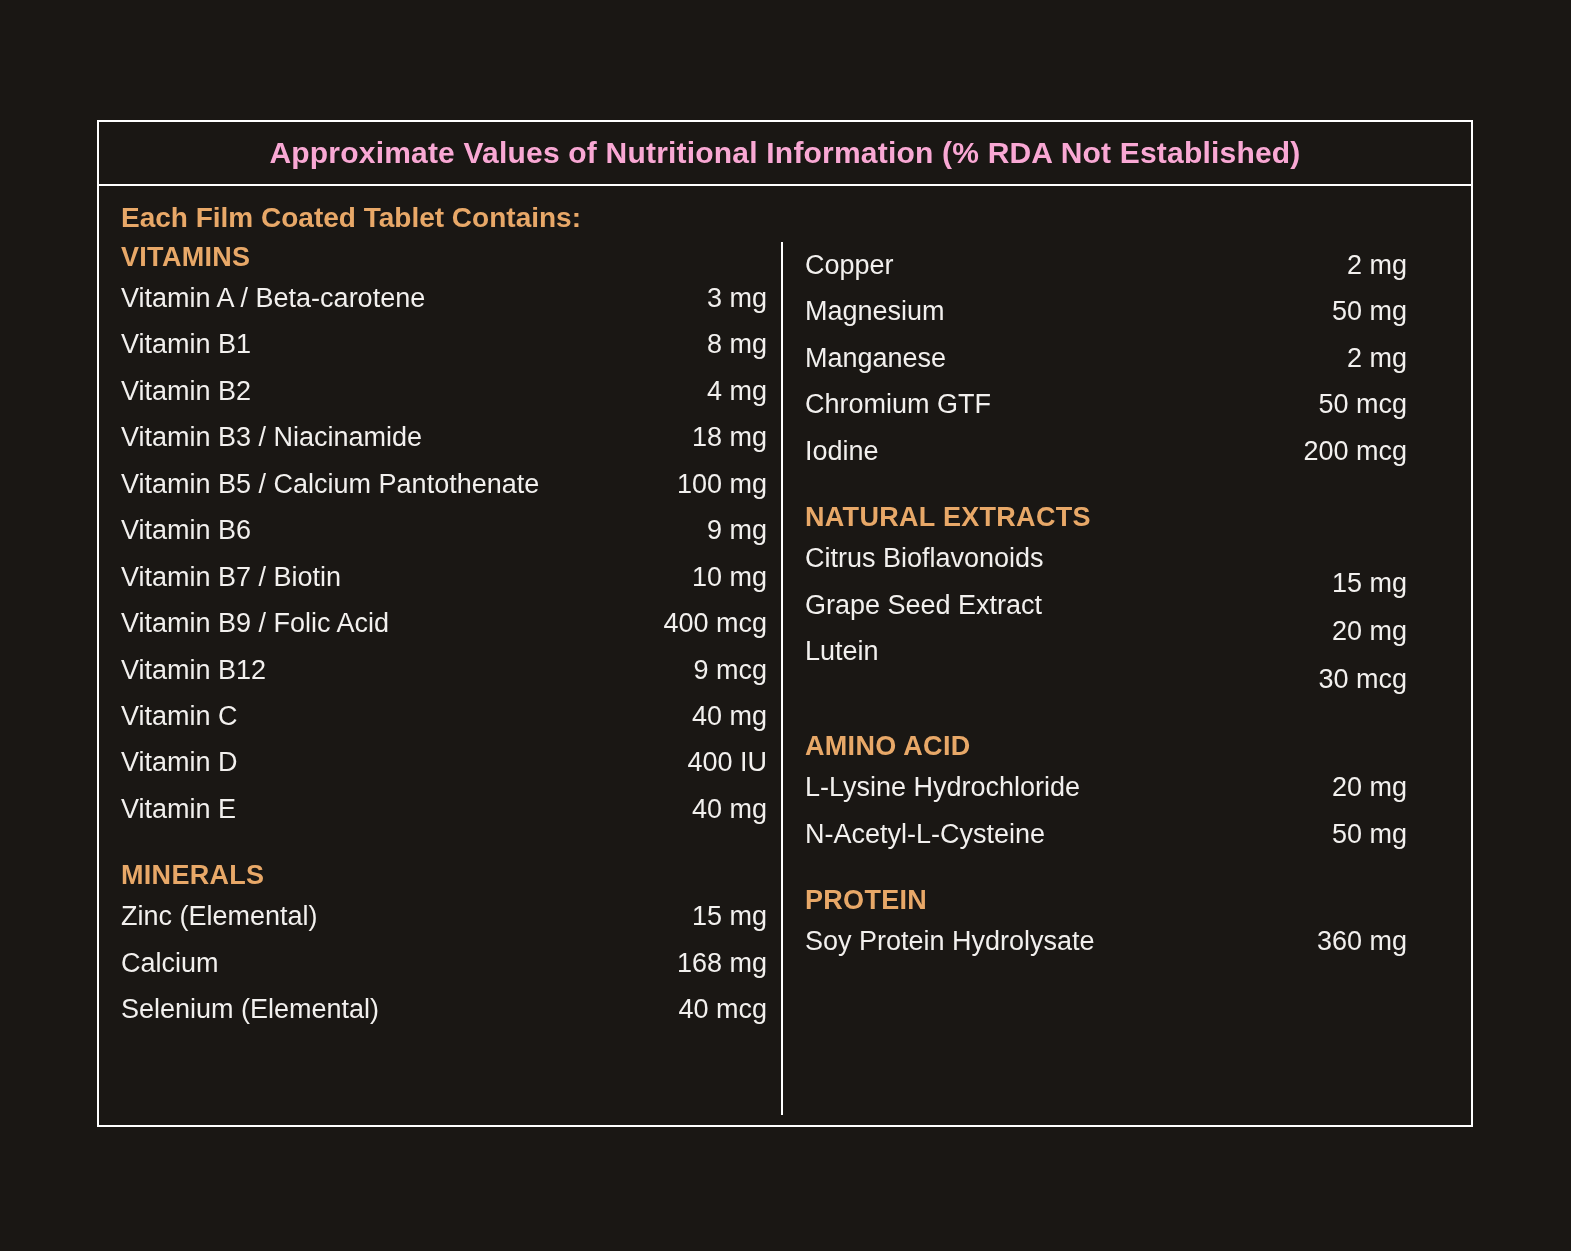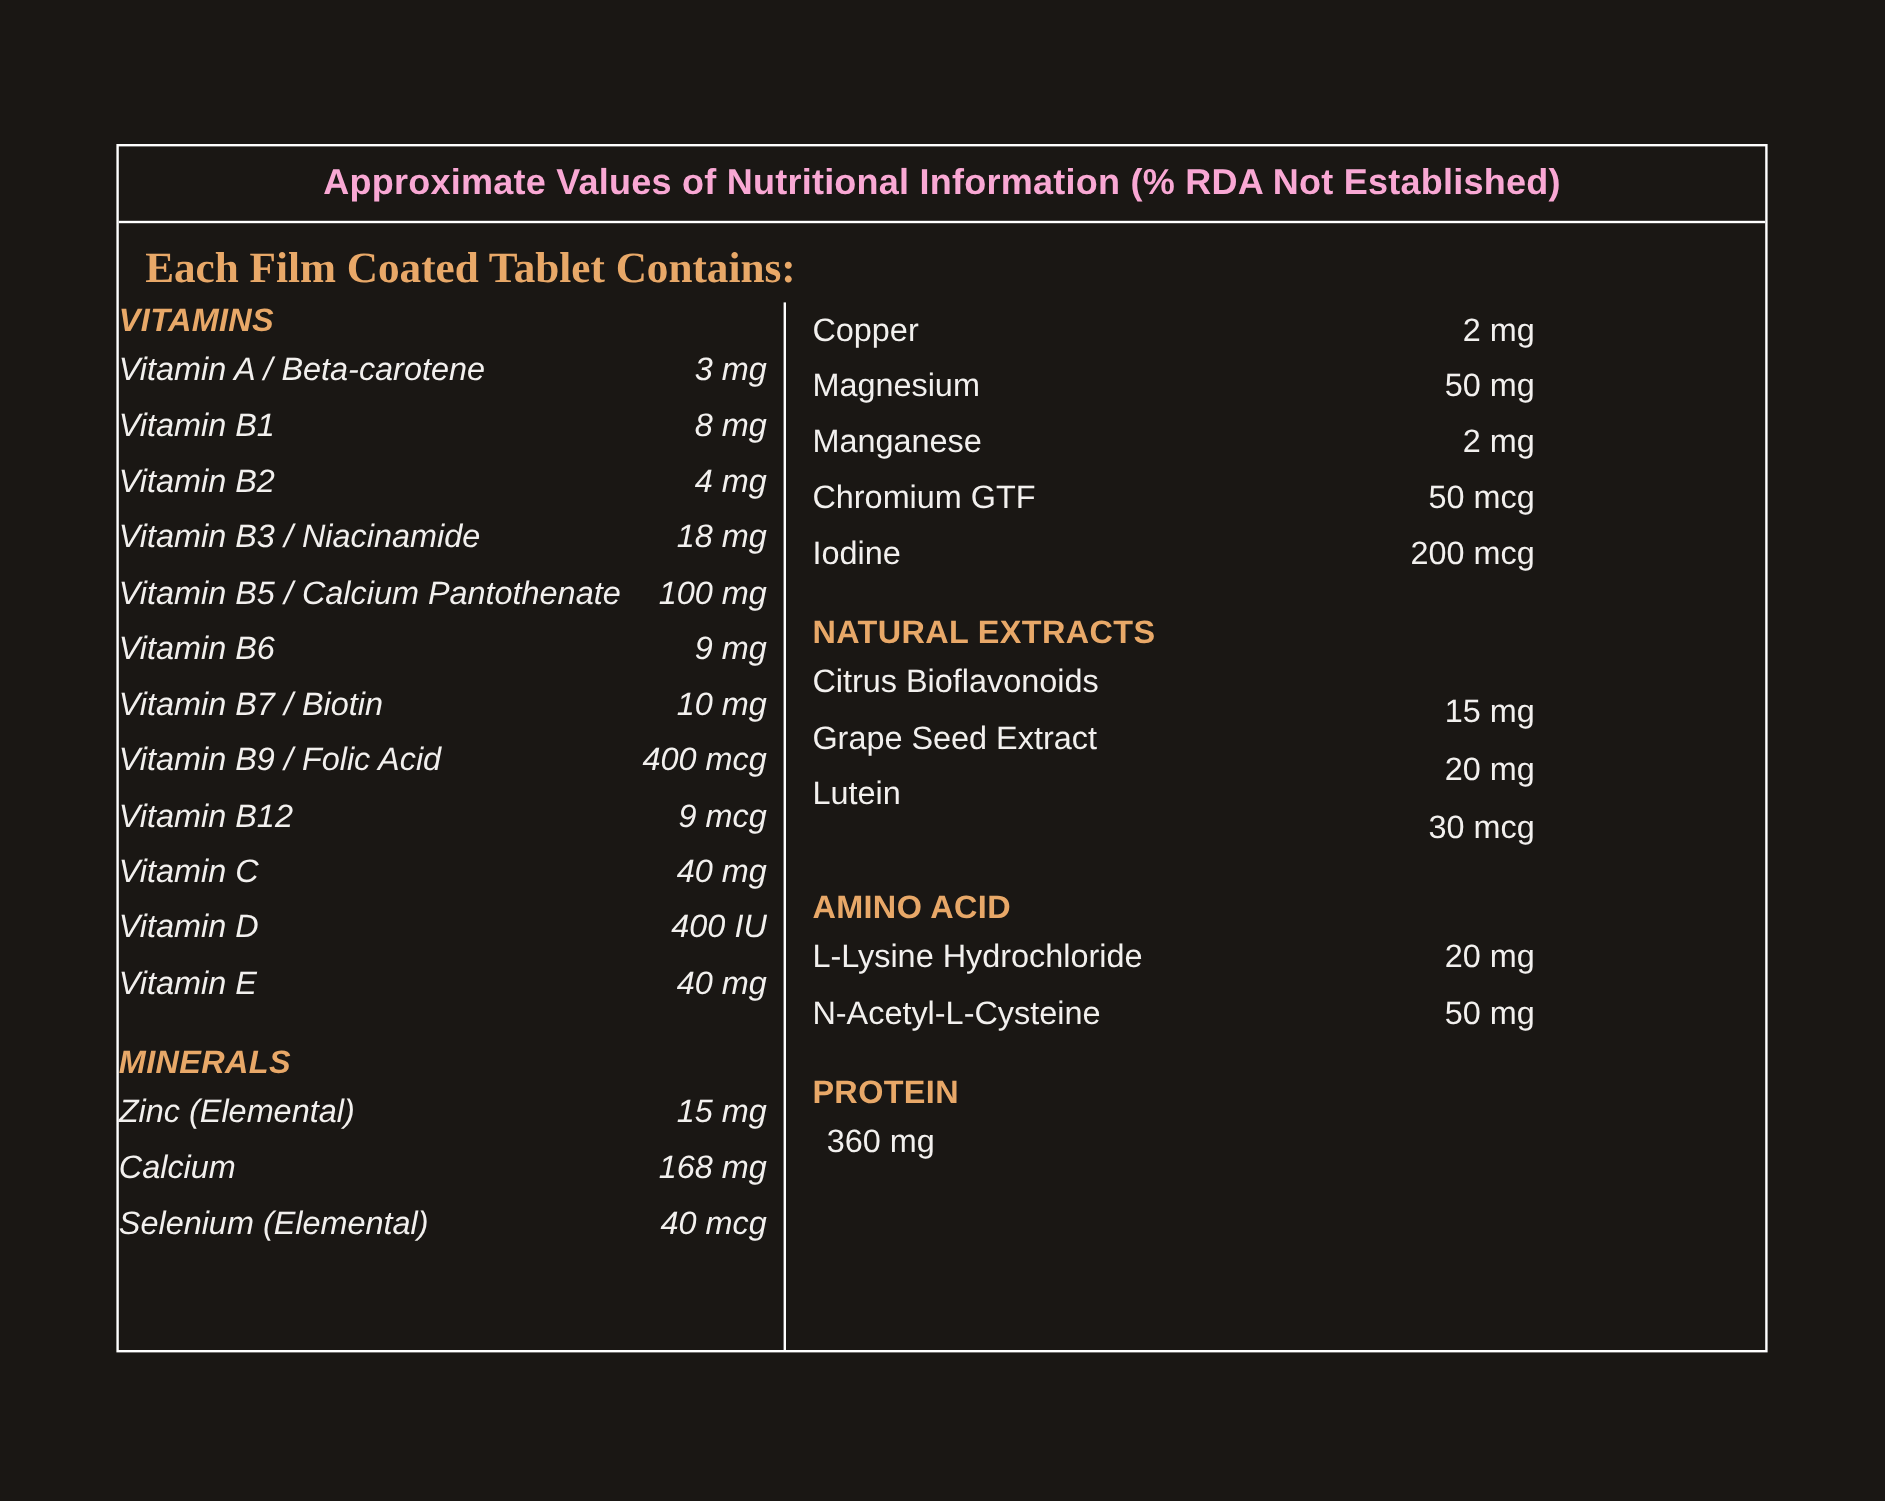--- a/index.html
+++ b/index.html
@@ -34,39 +34,38 @@
     letter-spacing: 0.2px;
   }
   .panel-body {
     position: relative;
     height: calc(100% - 64px);
     box-sizing: border-box;
     padding: 16px 0 0 0;
   }
   .subtitle {
     color: #e8a868;
-    font-size: 36px;
+    font-size: 28px;
     font-weight: bold;
     padding-left: 22px;
     margin-bottom: 8px;
-    font-family: Liberation Serif, serif;
   }
   .columns {
     display: flex;
     height: calc(100% - 50px);
   }
   .col {
     box-sizing: border-box;
     position: relative;
   }
   .col-left {
-    width: 556px;
+    width: 684px;
+    padding-left: 22px;
     padding-right: 14px;
     border-right: 2px solid #ffffff;
-    font-style: italic;
   }
   .col-right {
     width: 644px;
     padding-left: 22px;
     padding-right: 20px;
   }
   .group-head {
     color: #e8a868;
     font-size: 27px;
     font-weight: bold;
@@ -231,20 +230,21 @@
           <span class="val">20 mg</span>
         </div>
         <div class="row">
           <span class="name">N-Acetyl-L-Cysteine</span>
           <span class="val">50 mg</span>
         </div>
 
         <div class="group-head gap-top">PROTEIN</div>
 
         <div class="row">
+          <span class="name">Soy Protein Hydrolysate</span>
           <span class="val">360 mg</span>
         </div>
 
       </div>
 
     </div>
   </div>
 </div>
 
 </body></html>

